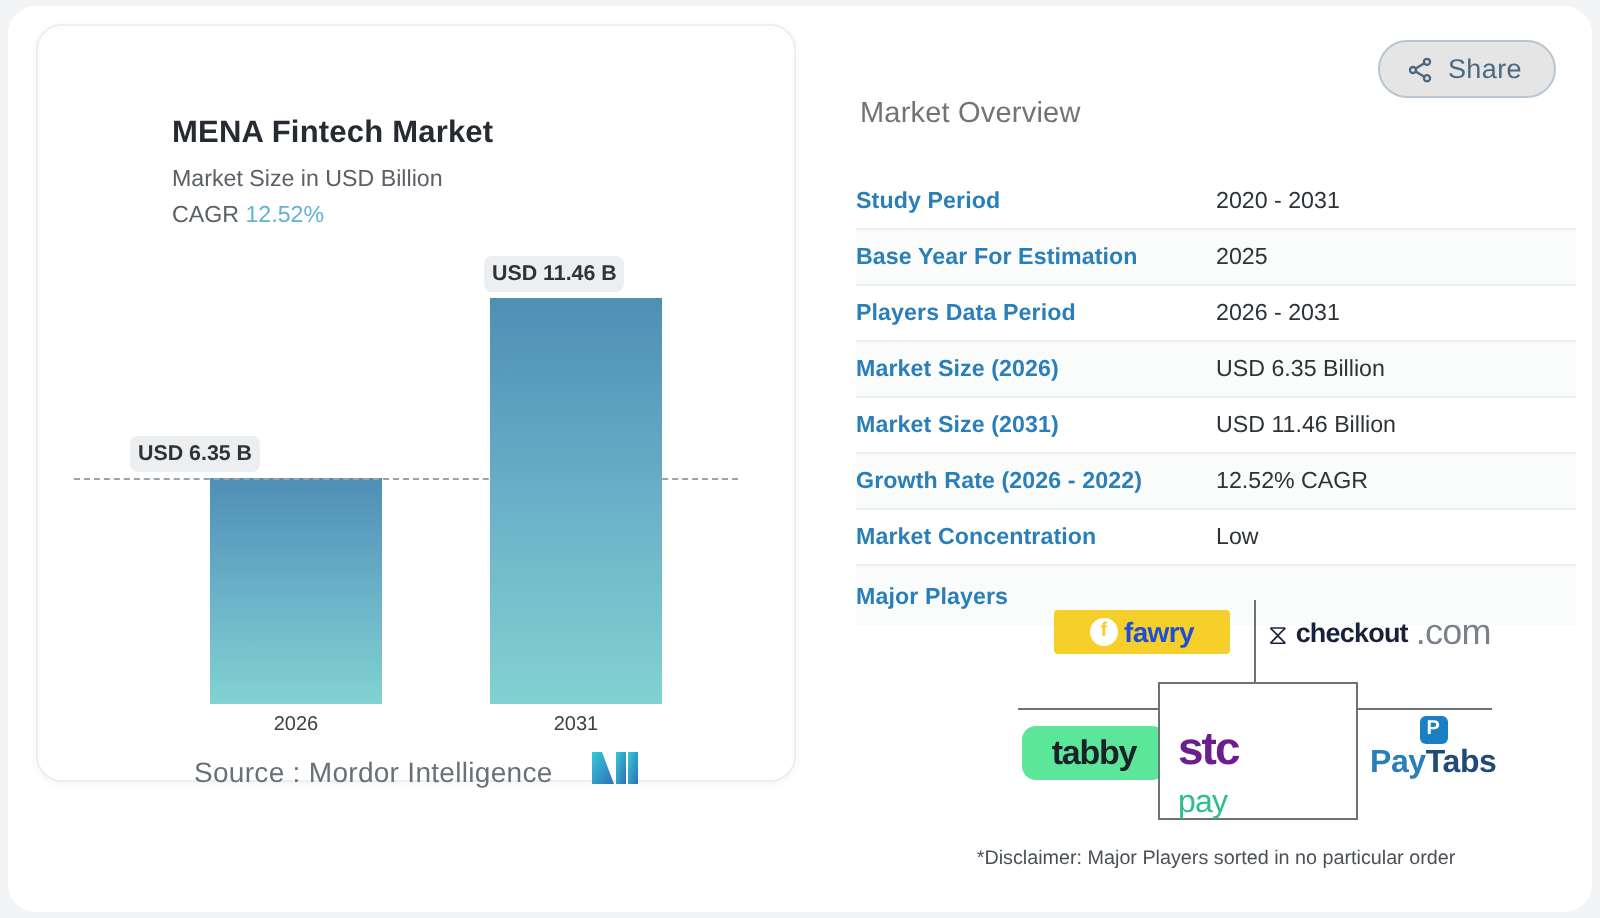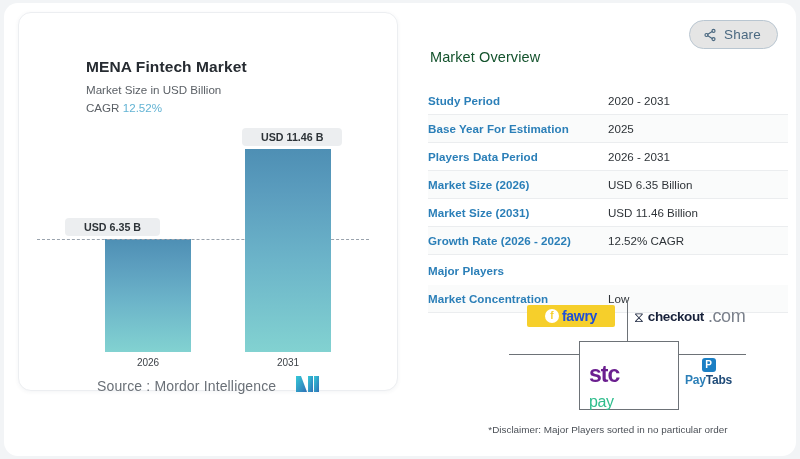--- a/index.html
+++ b/index.html
@@ -52,37 +52,37 @@
     position:absolute;left:4px;width:332px;height:0;
     border-top:1px dashed #9aa3ad;
   }
   .bar{
     position:absolute;width:86px;
     background:linear-gradient(180deg,#4e8fb4 0%,#5b9dbe 22%,#6cb4c9 55%,#82d2d1 100%);
   }
   .bar-lab{
     position:absolute;
     background:#eceef0;border-radius:4px;
-    padding:3px 19px;
+    padding:3px 4px;
     font-size:10.7px;font-weight:bold;color:#2d3338;white-space:nowrap;
   }
   .xtick{
     position:absolute;width:86px;text-align:center;
     font-size:10px;color:#3c4147;
   }
   .src{
     position:absolute;left:78px;top:365px;
     font-size:14px;color:#6a7077;letter-spacing:.15px;
   }
   .mi-logo{position:absolute;left:277px;top:362px;}
 
   
   .ov-title{
     position:absolute;left:426px;top:46px;
-    font-size:14.5px;color:#14532d;letter-spacing:.1px;
+    font-size:14.5px;color:#737373;letter-spacing:.1px;
   }
   .table{position:absolute;left:424px;top:84px;width:360px;}
   .row{
     display:flex;align-items:center;height:27px;
     border-bottom:1px solid #ebedef;
   }
   .row:nth-child(even){background:#fafbfb;}
   .row .k{
     width:180px;font-size:11.6px;color:#2b7fb8;font-weight:bold;letter-spacing:.05px;
   }
@@ -124,21 +124,21 @@
   .stc{left:80px;top:61px;gap:5px;align-items:baseline;flex-direction:column;}
   .stc .s{font-size:23px;font-weight:bold;color:#6b1f8f;letter-spacing:-1px;}
   .stc .p{font-size:16px;color:#2fbd8d;letter-spacing:-.4px;}
 
   .paytabs{left:176px;top:58px;flex-direction:column;gap:1px;}
   .paytabs .ic{
     width:14px;height:14px;border-radius:3px;background:#1b7fc4;color:#fff;
     display:flex;align-items:center;justify-content:center;
     font-size:10px;font-weight:bold;line-height:1;
   }
-  .paytabs .t1{font-size:12px;font-weight:bold;color:#2b7fb8;letter-spacing:-.2px;}
+  .paytabs .t1{font-size:16px;font-weight:bold;color:#2b7fb8;letter-spacing:-.2px;}
   .paytabs .t2{color:#1f4b78;}
 
   .disclaimer{
     position:absolute;left:424px;top:421px;width:360px;text-align:center;
     font-size:9.9px;color:#4b5057;
   }
 </style>
 </head>
 <body>
 
@@ -214,45 +214,48 @@
       <div class="v">USD 6.35 Billion</div>
     </div>
     <div class="row">
       <div class="k">Market Size (2031)</div>
       <div class="v">USD 11.46 Billion</div>
     </div>
     <div class="row">
       <div class="k">Growth Rate (2026 - 2022)</div>
       <div class="v">12.52% CAGR</div>
     </div>
+    <div class="row">
+      <div class="k">Market Concentration</div>
+      <div class="v">Low</div>
+    </div>
     <div class="row players">
       <div class="k">Major Players</div>
       <div class="v"></div>
-    </div>
-    <div class="row">
-      <div class="k">Market Concentration</div>
-      <div class="v">Low</div>
     </div>
   </div>
 
   <div class="logos">
     <div class="lg-hline"></div>
     <div class="lg-vline"></div>
 
     <div class="lg fawry">
       <span class="circ">f</span>
       <span class="txt">fawry</span>
     </div>
 
     <div class="lg checkout">
       <span class="mk">⧖</span>
       <span class="b">checkout</span>
       <span class="d">.com</span>
     </div>
 
+    <div class="lg tabby">
+      <span class="txt">tabby</span>
+    </div>
 
     <div class="lg-box"></div>
 
     <div class="lg stc">
       <span class="s">stc</span>
       <span class="p">pay</span>
     </div>
 
     <div class="lg paytabs">
       <span class="ic">P</span>

